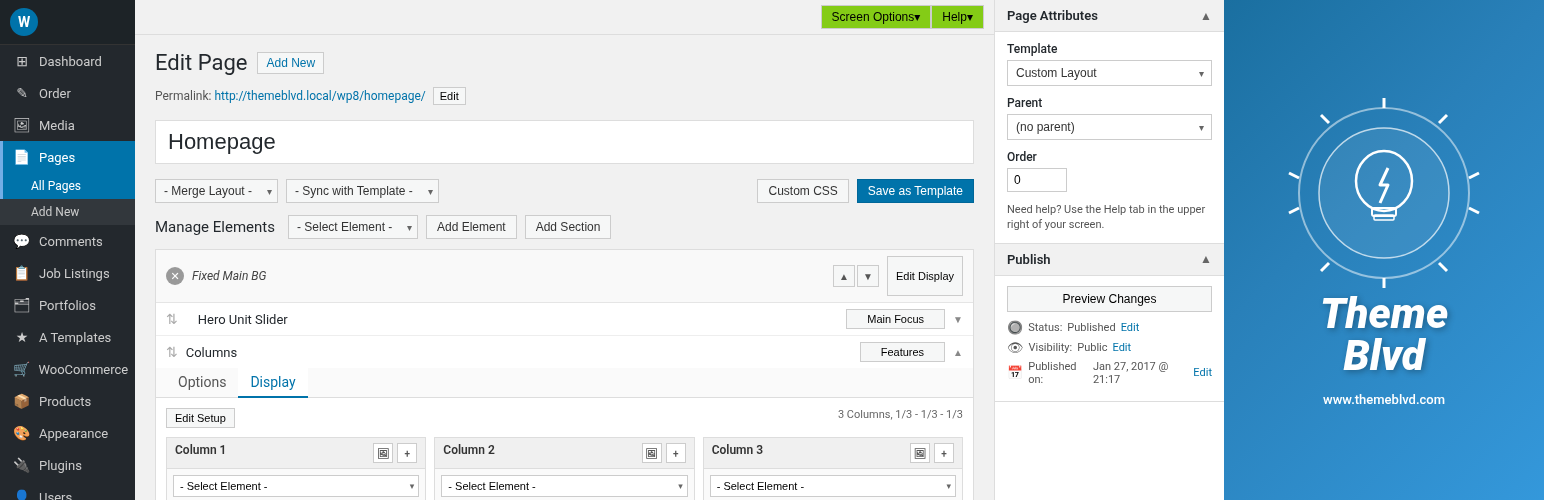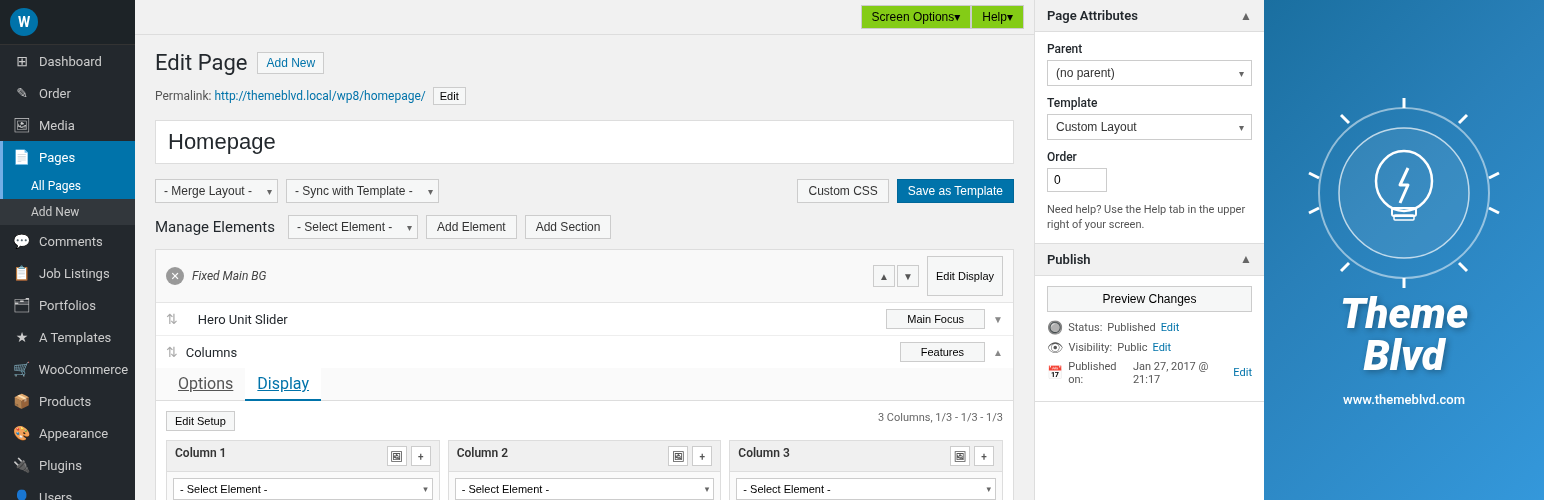--- a/index.html
+++ b/index.html
@@ -64,21 +64,21 @@
     #right-panel {
       width: 230px;
       background: white;
       border-left: 1px solid #ddd;
       flex-shrink: 0;
       overflow-y: auto;
     }
 
     
     #brand-area {
-      width: 280px;
+      width: 320px;
       background: #2980b9;
       background: linear-gradient(135deg, #1a6fa0 0%, #2980b9 40%, #3498db 100%);
       flex-shrink: 0;
       display: flex;
       flex-direction: column;
       align-items: center;
       justify-content: center;
       position: relative;
       overflow: hidden;
     }
@@ -249,26 +249,25 @@
     .columns-title { font-size: 13px; color: #23282d; flex: 1; }
 
     
     .tab-bar {
       display: flex; border-bottom: 1px solid #ddd;
       padding: 0 10px;
       background: #fafafa;
     }
     .tab {
       padding: 6px 12px;
-      font-size: 16px;
+      font-size: 14px;
       cursor: pointer;
       color: #555;
       border-bottom: 2px solid transparent;
       margin-bottom: -1px;
-      text-decoration: underline;
     }
     .tab.active {
       color: #0073aa;
       border-bottom-color: #0073aa;
       background: white;
     }
 
     
     .columns-grid {
       padding: 10px;
@@ -657,32 +656,32 @@
 
 <div id="right-panel">
 
   <div class="panel-section">
     <div class="panel-header">
       <span class="panel-header-title">Page Attributes</span>
       <span class="panel-chevron">▲</span>
     </div>
     <div class="panel-body">
       <div class="panel-field">
+        <div class="panel-label">Template</div>
+        <div class="panel-select-wrap">
+          <select>
+            <option>Custom Layout</option>
+          </select>
+        </div>
+      </div>
+      <div class="panel-field">
         <div class="panel-label">Parent</div>
         <div class="panel-select-wrap">
           <select>
             <option>(no parent)</option>
-          </select>
-        </div>
-      </div>
-      <div class="panel-field">
-        <div class="panel-label">Template</div>
-        <div class="panel-select-wrap">
-          <select>
-            <option>Custom Layout</option>
           </select>
         </div>
       </div>
       <div class="panel-field">
         <div class="panel-label">Order</div>
         <input type="text" class="panel-input" value="0" style="">
       </div>
       <div class="help-text">Need help? Use the Help tab in the upper right of your screen.</div>
     </div>
   </div>

